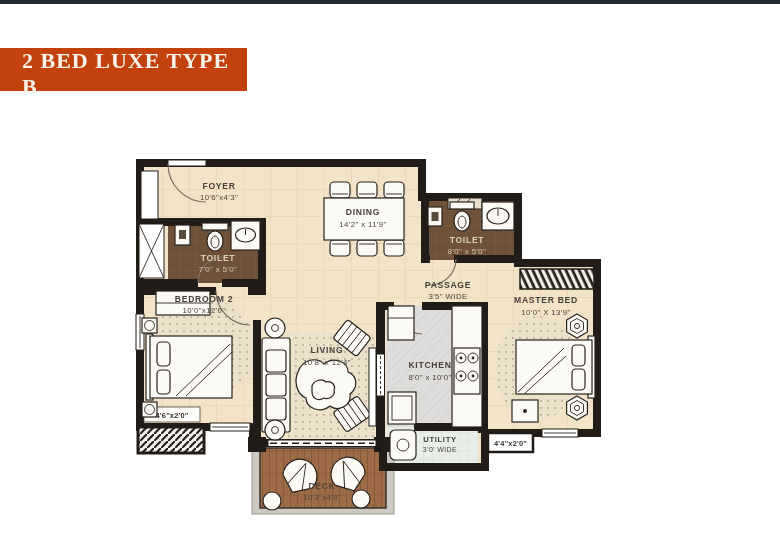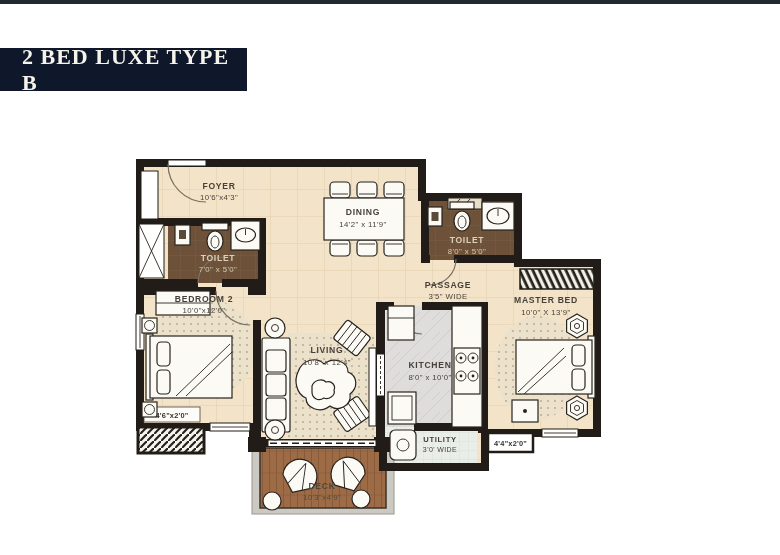--- a/index.html
+++ b/index.html
@@ -1,20 +1,20 @@
 <!DOCTYPE html>
 <html><head>
 <meta charset="utf-8">
 <style>
   html,body{margin:0;padding:0;background:#ffffff;}
   .stage{position:relative;width:780px;height:555px;background:#ffffff;overflow:hidden;
          font-family:"Liberation Sans",sans-serif;}
   .topbar{position:absolute;left:0;top:0;width:780px;height:4px;background:#222a31;}
-  .titlebox{position:absolute;left:0;top:48px;width:247px;height:43px;background:#0f172a;
-            color:#f6f4ea;display:flex;align-items:center;box-sizing:border-box;padding-left:22px;
+  .titlebox{position:absolute;left:0;top:48px;width:247px;height:43px;background:#c2410c;
+            color:#f6f4ea;display:flex;box-sizing:border-box;padding-left:22px;
             font-family:"Liberation Serif",serif;font-weight:700;font-size:22px;letter-spacing:1px;}
   svg{position:absolute;left:0;top:0;}
   .rn{font-size:8.6px;font-weight:700;letter-spacing:.7px;fill:#46403a;text-anchor:middle;}
   .rd{font-size:7.8px;font-weight:400;letter-spacing:.4px;fill:#4a443c;text-anchor:middle;}
   .lt .rn,{fill:#dbcfbd;}
   .lt .rn{fill:#dbcfbd;}
   .lt .rd{fill:#d5c8b4;}
   .dk .rn{fill:#4e463b;}
   .dk .rd{fill:#514a3f;}
   .ld{font-size:7.4px;letter-spacing:.2px;fill:#37322b;text-anchor:middle;font-weight:700;}

